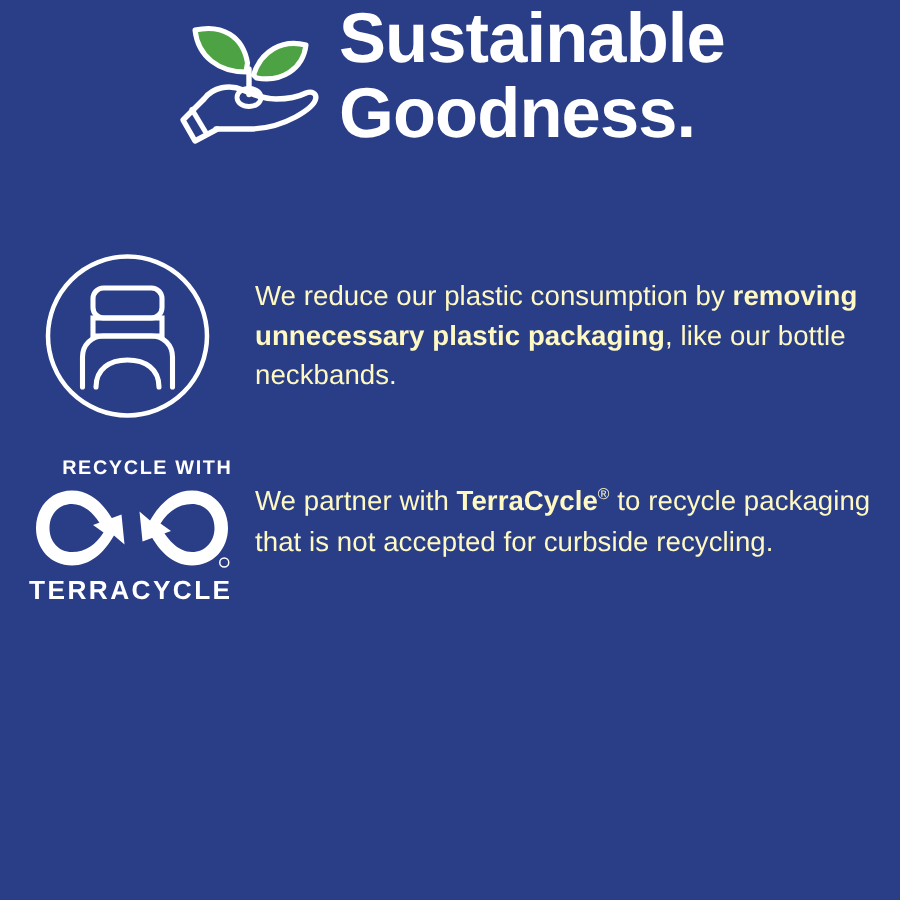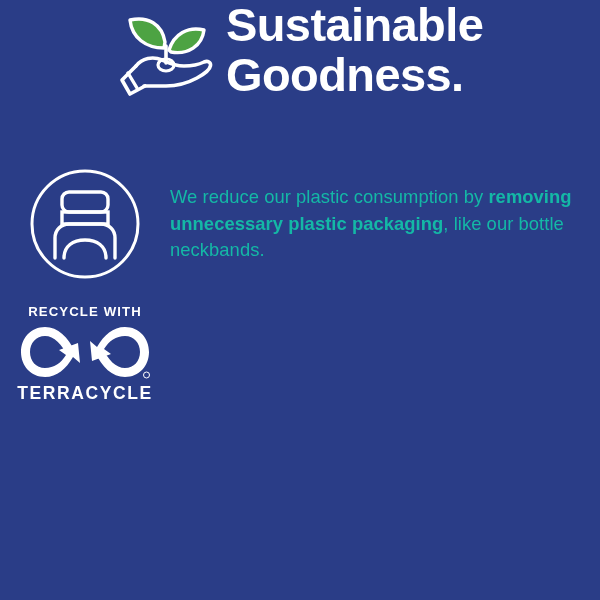--- a/index.html
+++ b/index.html
@@ -60,21 +60,21 @@
     display: flex;
     justify-content: center;
     align-items: flex-start;
   }
   .row-text {
     flex: 1 1 auto;
     padding-right: 3px;
     font-size: 18.4px;
     line-height: 26.5px;
     font-weight: 400;
-    color: #14b8a6;
+    color: #fef9c3;
     letter-spacing: 0.05px;
   }
   .row-text b {
     font-weight: 700;
   }
   .row-text sup {
     font-size: 10.5px;
     vertical-align: super;
     line-height: 0;
   }
@@ -86,21 +86,21 @@
   #row-terracycle .row-text { padding-top: 17px; }
 
   #row-gmo { top: 442px; }
   #row-gmo .row-text { padding-top: 12px; }
 
   
   .tc-badge {
     width: 140px;
     display: flex;
     flex-direction: column;
-    align-items: center;
+    align-items: flex-end;
   }
   .tc-top {
     font-size: 13.2px;
     font-weight: 700;
     letter-spacing: 1.1px;
     margin-bottom: 4px;
     white-space: nowrap;
   }
   .tc-logo {
     width: 134px;
@@ -203,16 +203,19 @@
                    C91 18 98 13 107 13
                    C116 13 122 20 122 29
                    C122 38 116 45 107 45
                    C98 45 90 37 84 24 Z" fill="#ffffff"></path>
           <circle cx="128.5" cy="52" r="3" fill="none" stroke="#ffffff" stroke-width="1"></circle>
         </svg>
       </span>
       <div class="tc-bottom">TERRACYCLE</div>
     </div>
   </div>
+  <div class="row-text">
+    <span>We partner with </span><b>TerraCycle</b><sup>®</sup><span> to recycle packaging that is not accepted for curbside recycling.</span>
+  </div>
 </div>
 
 <div class="row" id="row-gmo">
 </div>
 
 </body></html>

